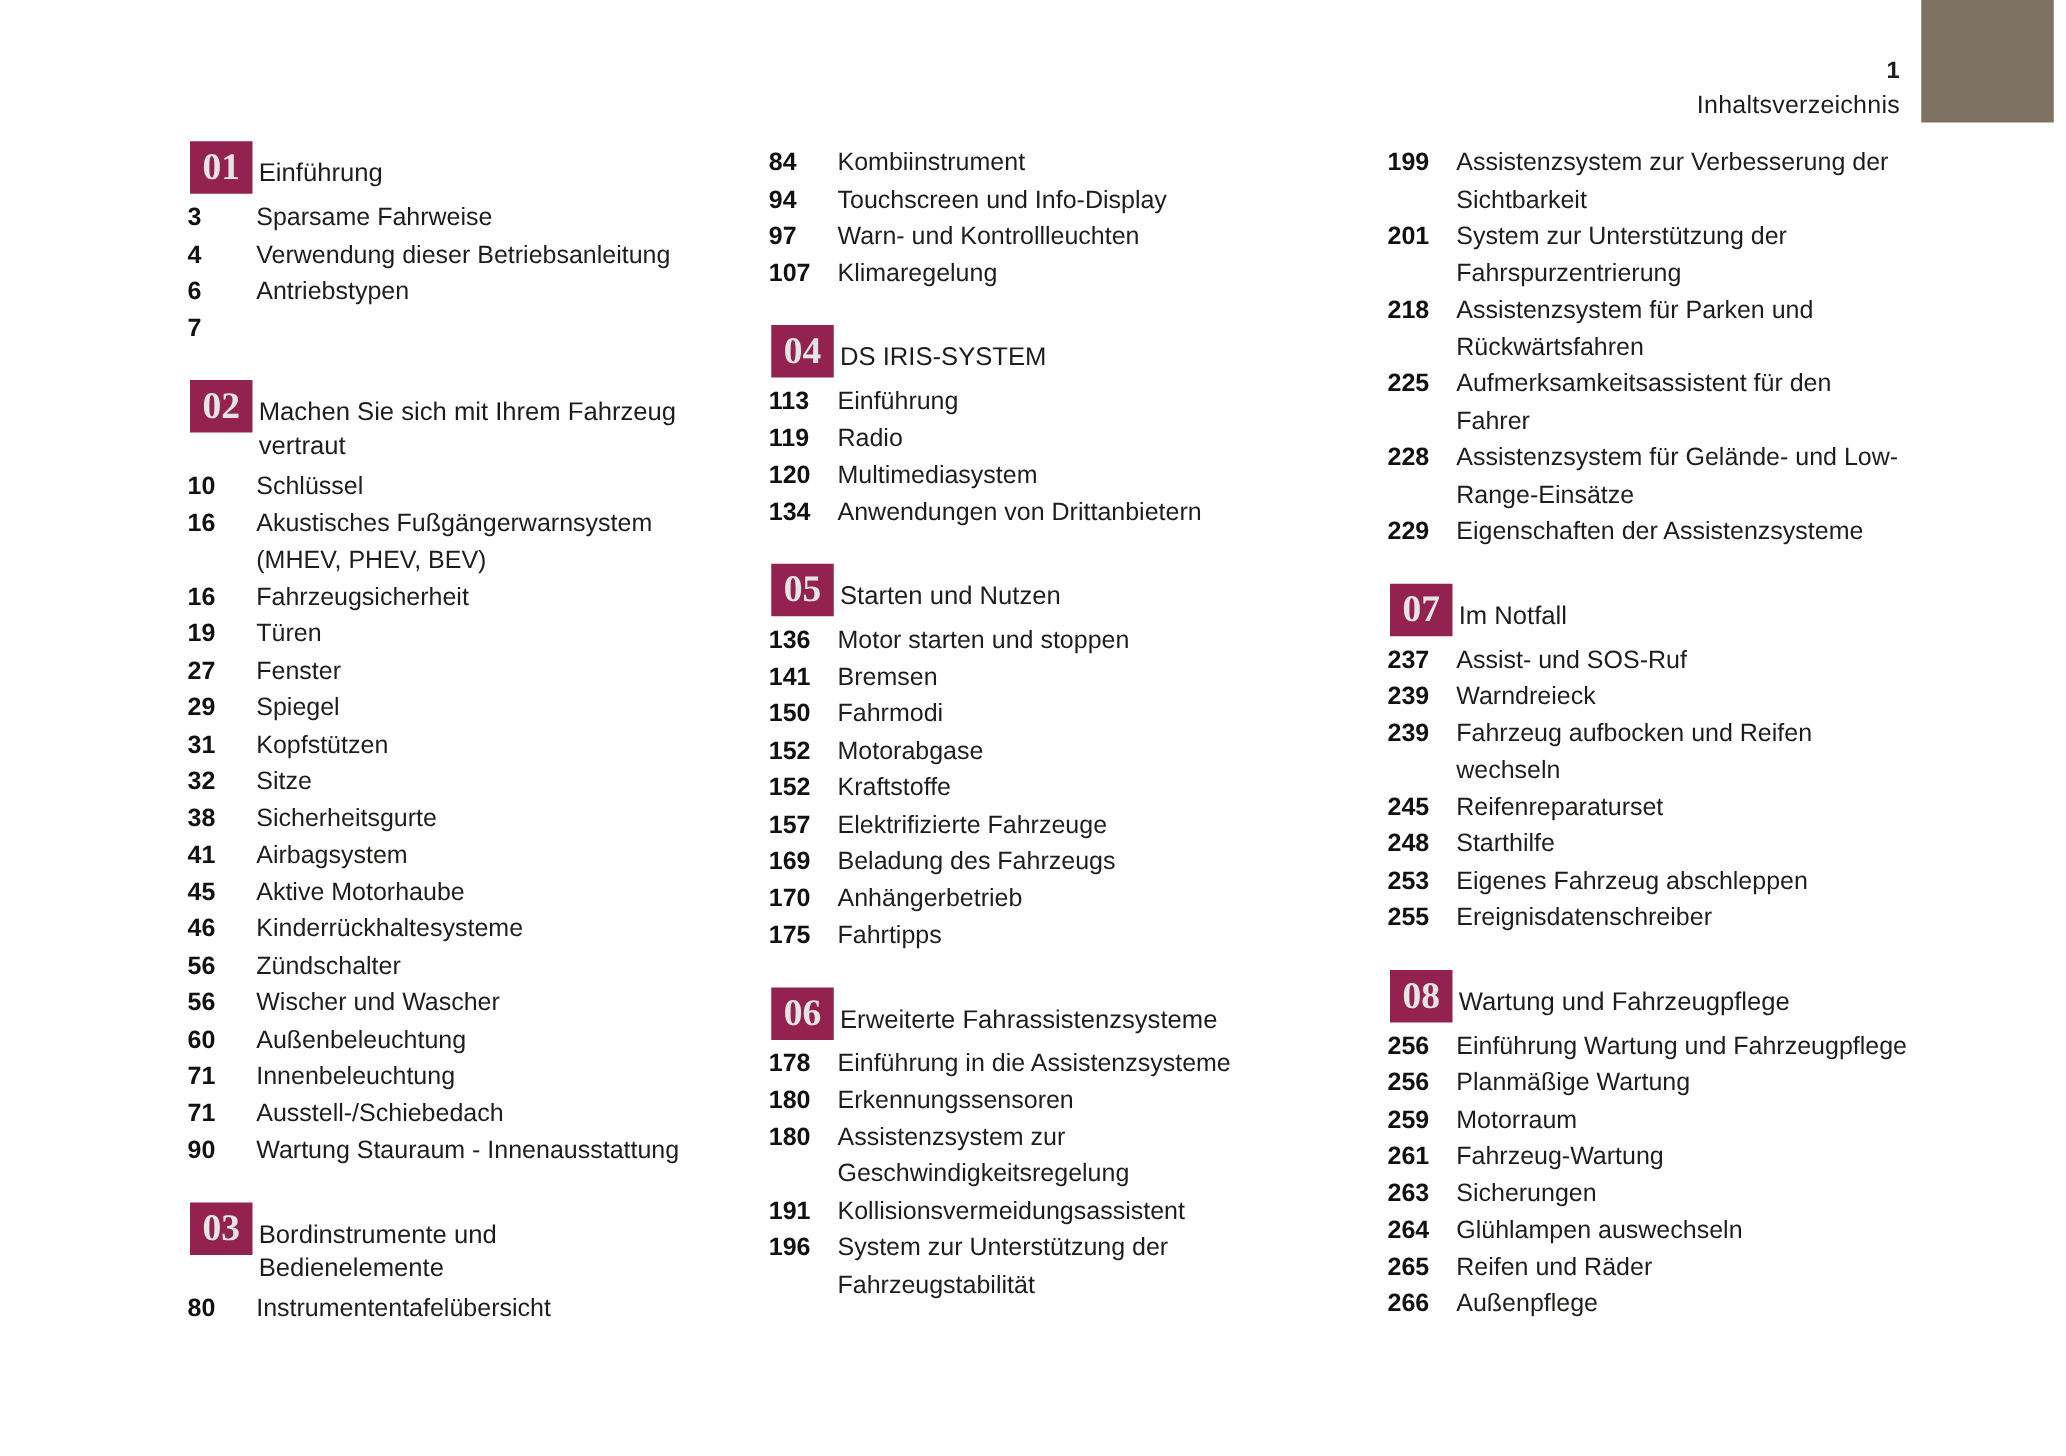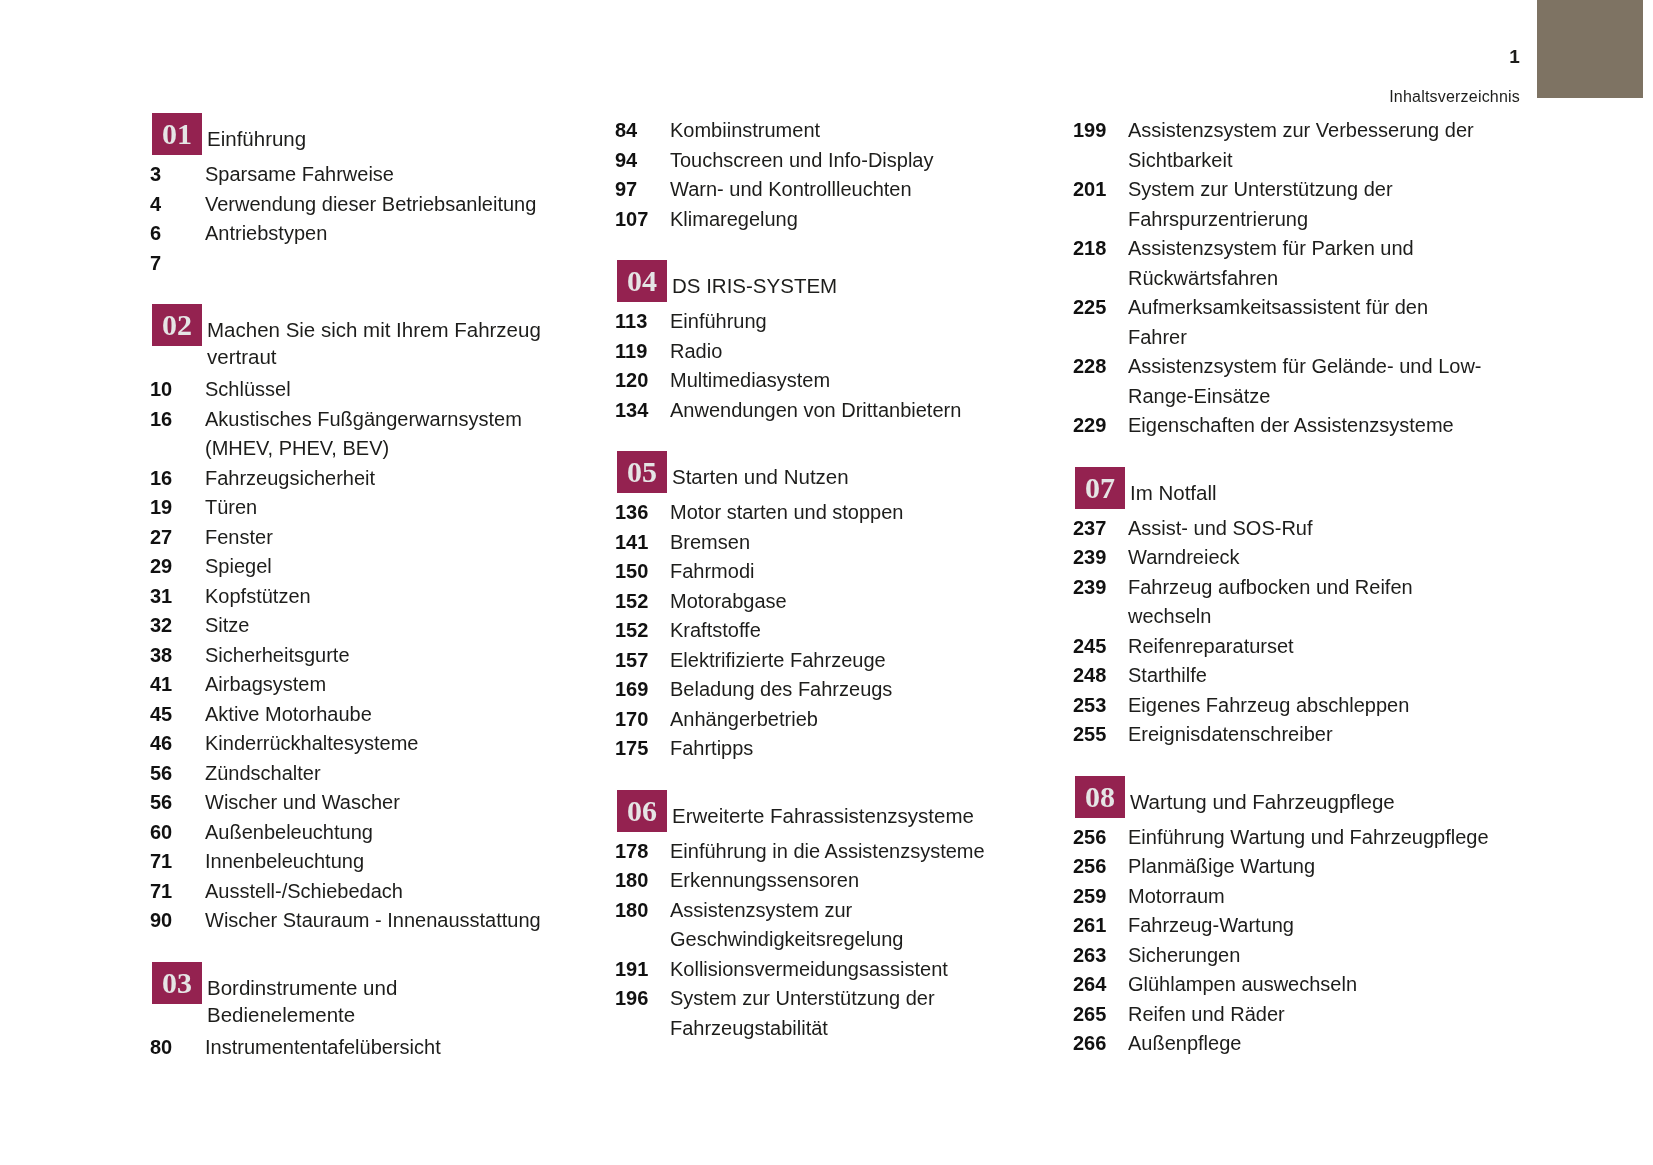--- a/index.html
+++ b/index.html
@@ -14,26 +14,26 @@
     --corner:#7e7363;
   }
   .corner-block{
     position:absolute;left:1537px;top:0;width:106px;height:98px;
     background:var(--corner);
   }
   .page-header{
     position:absolute;top:0;right:133px;text-align:right;
   }
   .page-number{font-weight:700;font-size:19px;margin-top:46px;letter-spacing:.3px;}
-  .page-title{font-size:16px;margin-top:20px;letter-spacing:.2px;}
+  .page-title{font-size:20px;margin-top:5px;letter-spacing:.2px;}
 
   .column{position:absolute;}
   .col1{left:150px;top:113px;width:400px;}
   .col2{left:615px;top:116px;width:420px;}
-  .col3{left:1073px;top:116px;width:420px;}
+  .col3{left:1110px;top:116px;width:420px;}
 
   .toc-section{display:block;}
   .toc-section + .toc-section{margin-top:26px;}
 
   .section-header{position:relative;min-height:42px;margin-bottom:5px;}
   .chapter-badge{
     position:absolute;left:2px;top:0;
     width:50px;height:42px;
     background:var(--accent);
     color:#e5e5e5;
@@ -160,21 +160,21 @@
           <div class="entry">
             <span class="entry-page">71</span>
             <span class="entry-title">Innenbeleuchtung</span>
           </div>
           <div class="entry">
             <span class="entry-page">71</span>
             <span class="entry-title">Ausstell-/Schiebedach</span>
           </div>
           <div class="entry">
             <span class="entry-page">90</span>
-            <span class="entry-title">Wischer Stauraum - Innenausstattung</span>
+            <span class="entry-title">Wartung Stauraum - Innenausstattung</span>
           </div>
         </div>
       </section>
       <section class="toc-section">
         <div class="section-header">
           <span class="chapter-badge">03</span>
           <div class="section-title">Bordinstrumente und Bedienelemente</div>
         </div>
         <div class="entries">
           <div class="entry">

